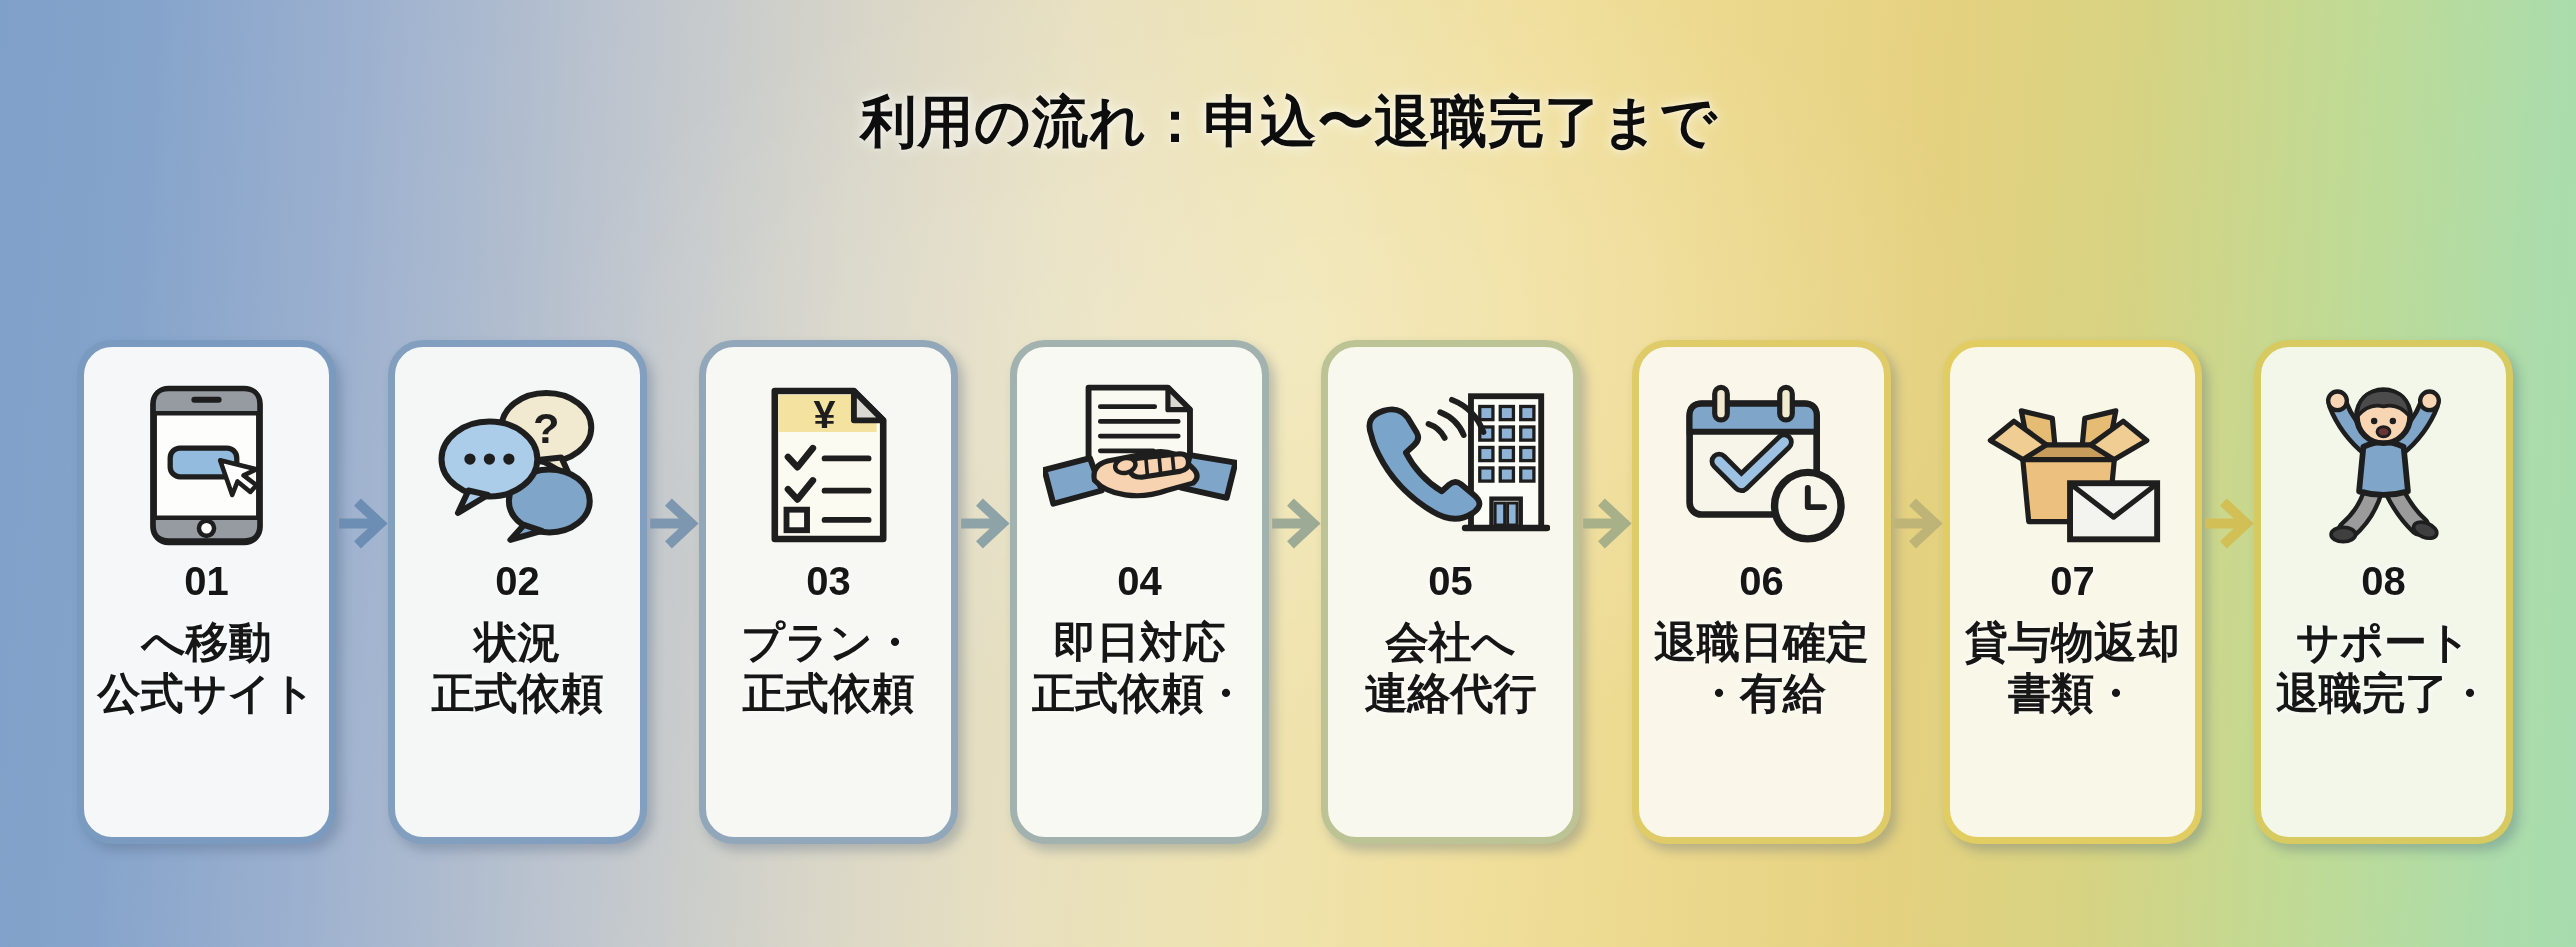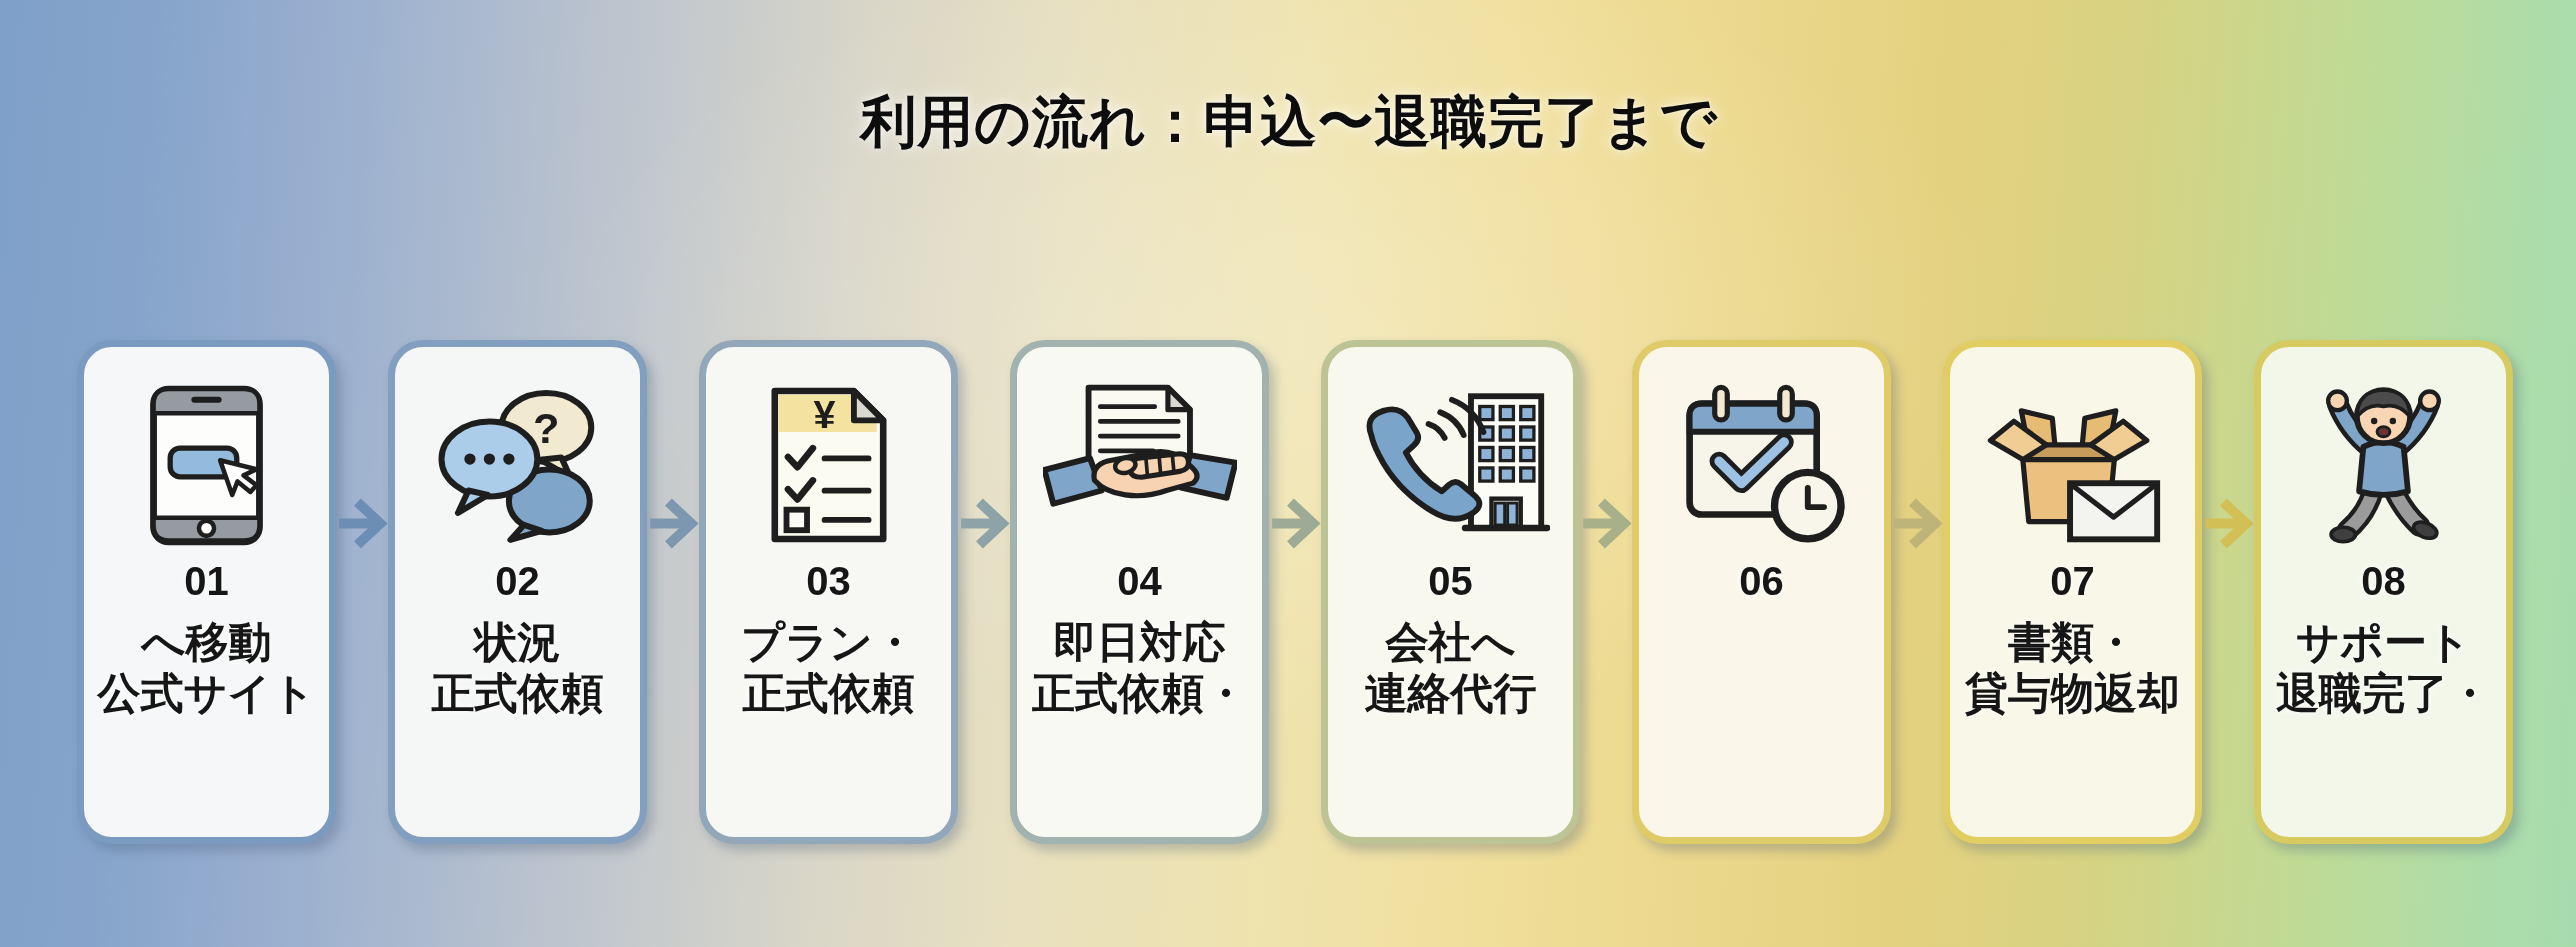--- a/index.html
+++ b/index.html
@@ -233,20 +233,24 @@
           <path d="M18 44 Q18 28 34 28 H174 Q190 28 190 44 V66 H18 Z" fill="#7fa5c9" stroke="#1e1e1e" stroke-width="8"></path>
           <rect x="52" y="6" width="17" height="44" rx="8.5" fill="#f1ead0" stroke="#1e1e1e" stroke-width="7"></rect>
           <rect x="140" y="6" width="17" height="44" rx="8.5" fill="#f1ead0" stroke="#1e1e1e" stroke-width="7"></rect>
           <path d="M58 106 L88 136 L146 80" stroke="#1e1e1e" stroke-width="26" fill="none" stroke-linecap="round" stroke-linejoin="round"></path>
           <path d="M58 106 L88 136 L146 80" stroke="#9dc1e2" stroke-width="13" fill="none" stroke-linecap="round" stroke-linejoin="round"></path>
           <circle cx="178" cy="166" r="45" fill="#f8f6ea" stroke="#1e1e1e" stroke-width="10"></circle>
           <path d="M178 168 V142 M178 168 H200" stroke="#1e1e1e" stroke-width="8" stroke-linecap="round"></path>
         </svg>
       </div>
       <div class="num">06</div>
+      <div class="label">
+        <div>退職日確定</div>
+        <div>・有給</div>
+      </div>
     </div>
 
     <div class="arrow-cell a5">
       <svg width="52" height="61" viewBox="0 0 68 80">
           <path d="M4 40 H54 M28 12 L58 40 L28 68" stroke="currentColor" stroke-width="13" fill="none"></path>
         </svg>
     </div>
 
     <div class="card c6">
       <div class="icon-box">
@@ -256,22 +260,22 @@
           <path d="M58 100 L74 80 H166 L182 100 Z" fill="#c79b5c" stroke="#1e1e1e" stroke-width="7" stroke-linejoin="round"></path>
           <path d="M58 100 H182 L174 184 H66 Z" fill="#ecc07e" stroke="#1e1e1e" stroke-width="7" stroke-linejoin="round"></path>
           <path d="M58 100 L14 74 L46 48 L90 80 Z" fill="#f0cd92" stroke="#1e1e1e" stroke-width="7" stroke-linejoin="round"></path>
           <path d="M182 100 L226 74 L194 48 L150 80 Z" fill="#f0cd92" stroke="#1e1e1e" stroke-width="7" stroke-linejoin="round"></path>
           <rect x="122" y="132" width="118" height="76" fill="#f3f3ef" stroke="#1e1e1e" stroke-width="8"></rect>
           <path d="M124 134 L181 178 L238 134" stroke="#1e1e1e" stroke-width="7" fill="none" stroke-linejoin="round"></path>
         </svg>
       </div>
       <div class="num">07</div>
       <div class="label">
+        <div>貸与物返却</div>
         <div>書類・</div>
-        <div>貸与物返却</div>
       </div>
     </div>
 
     <div class="arrow-cell a6">
       <svg width="52" height="61" viewBox="0 0 68 80">
           <path d="M4 40 H54 M28 12 L58 40 L28 68" stroke="currentColor" stroke-width="13" fill="none"></path>
         </svg>
     </div>
 
     <div class="card c7">

